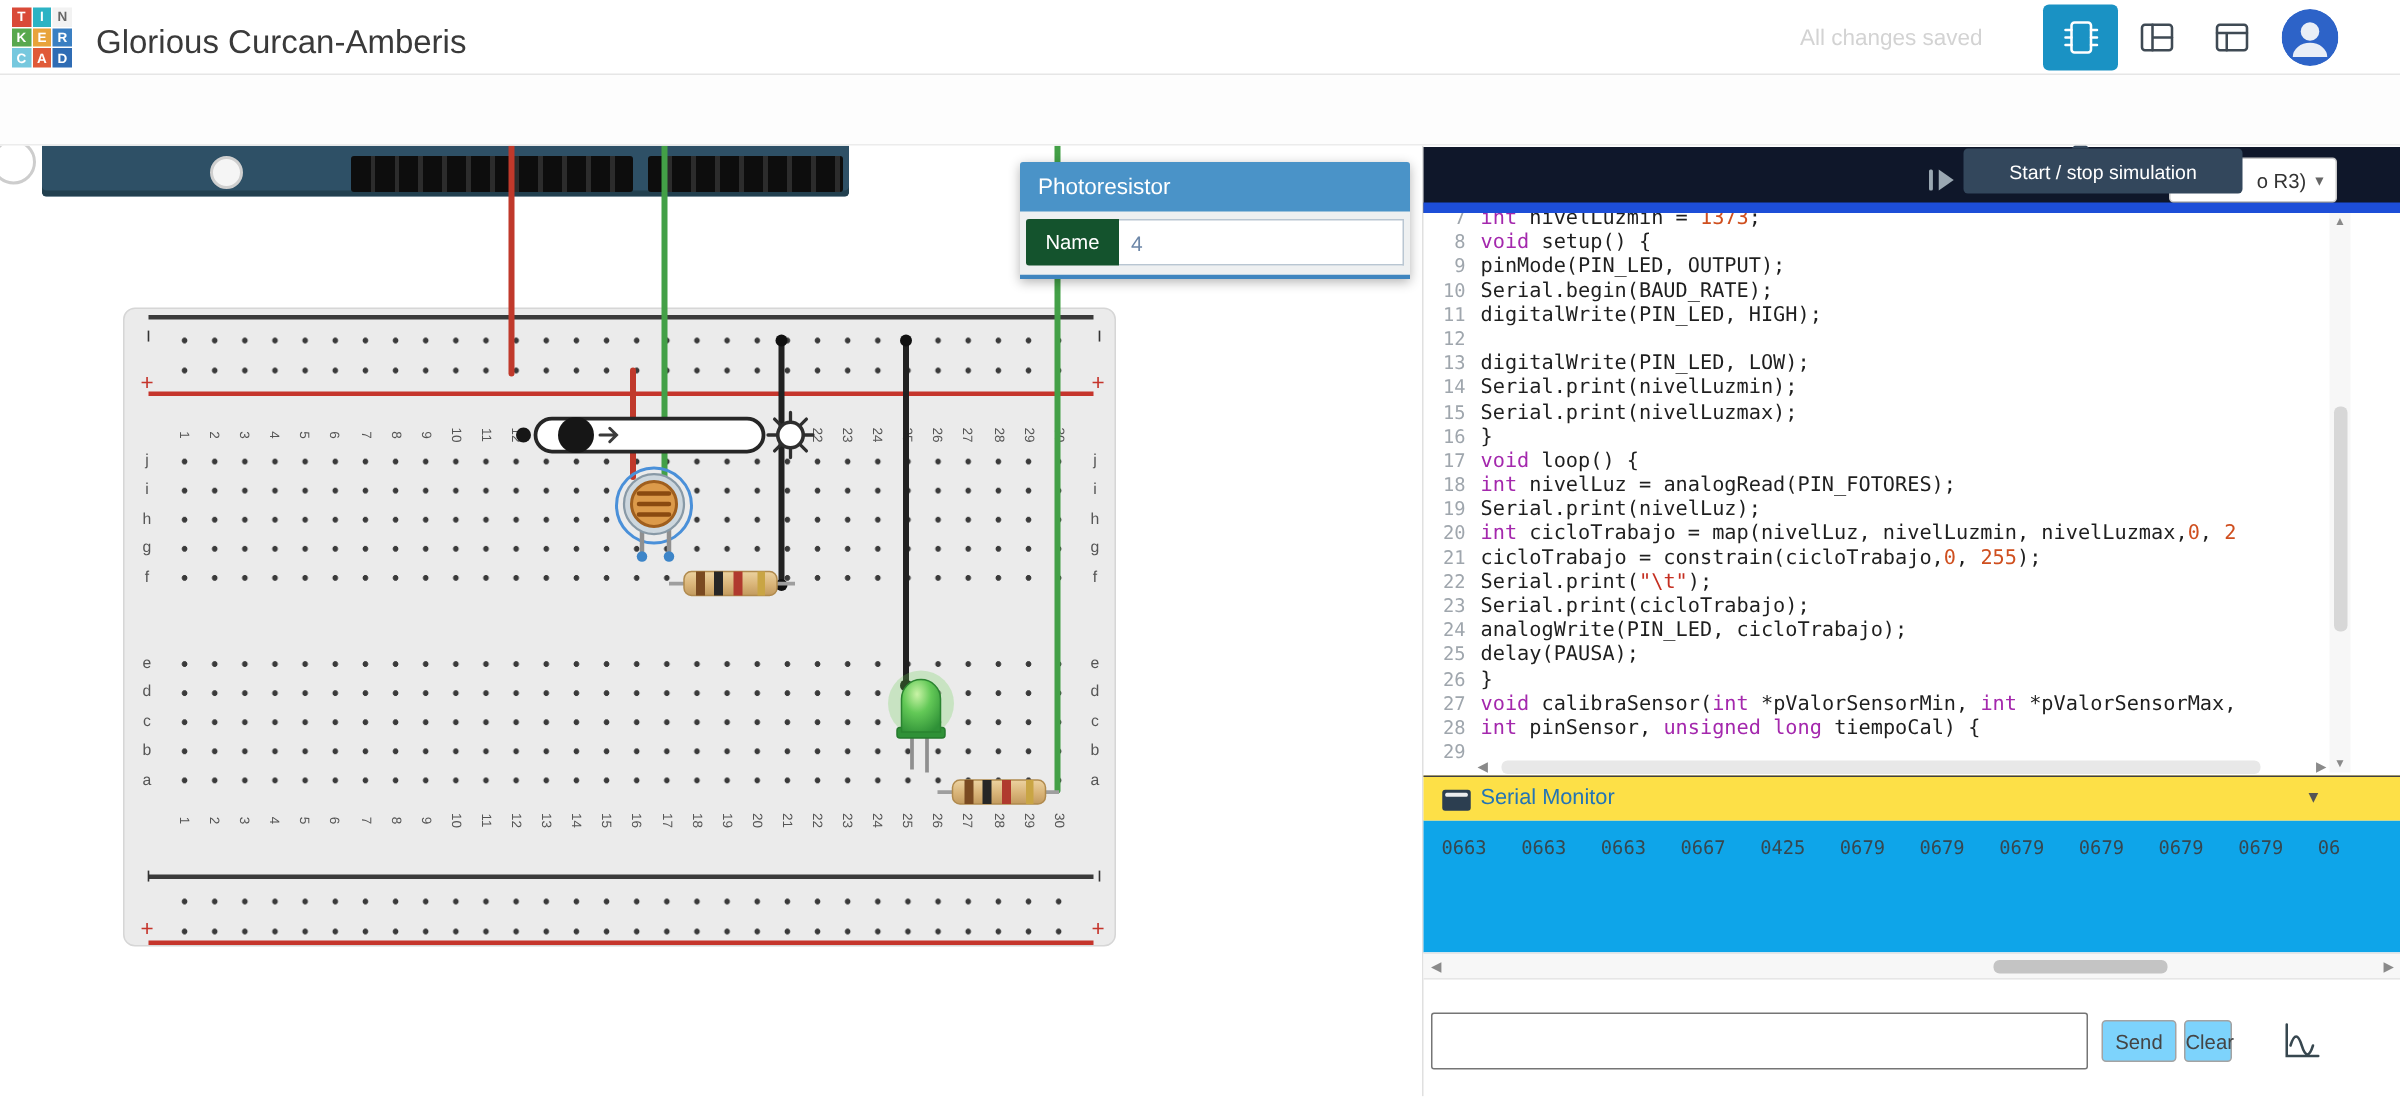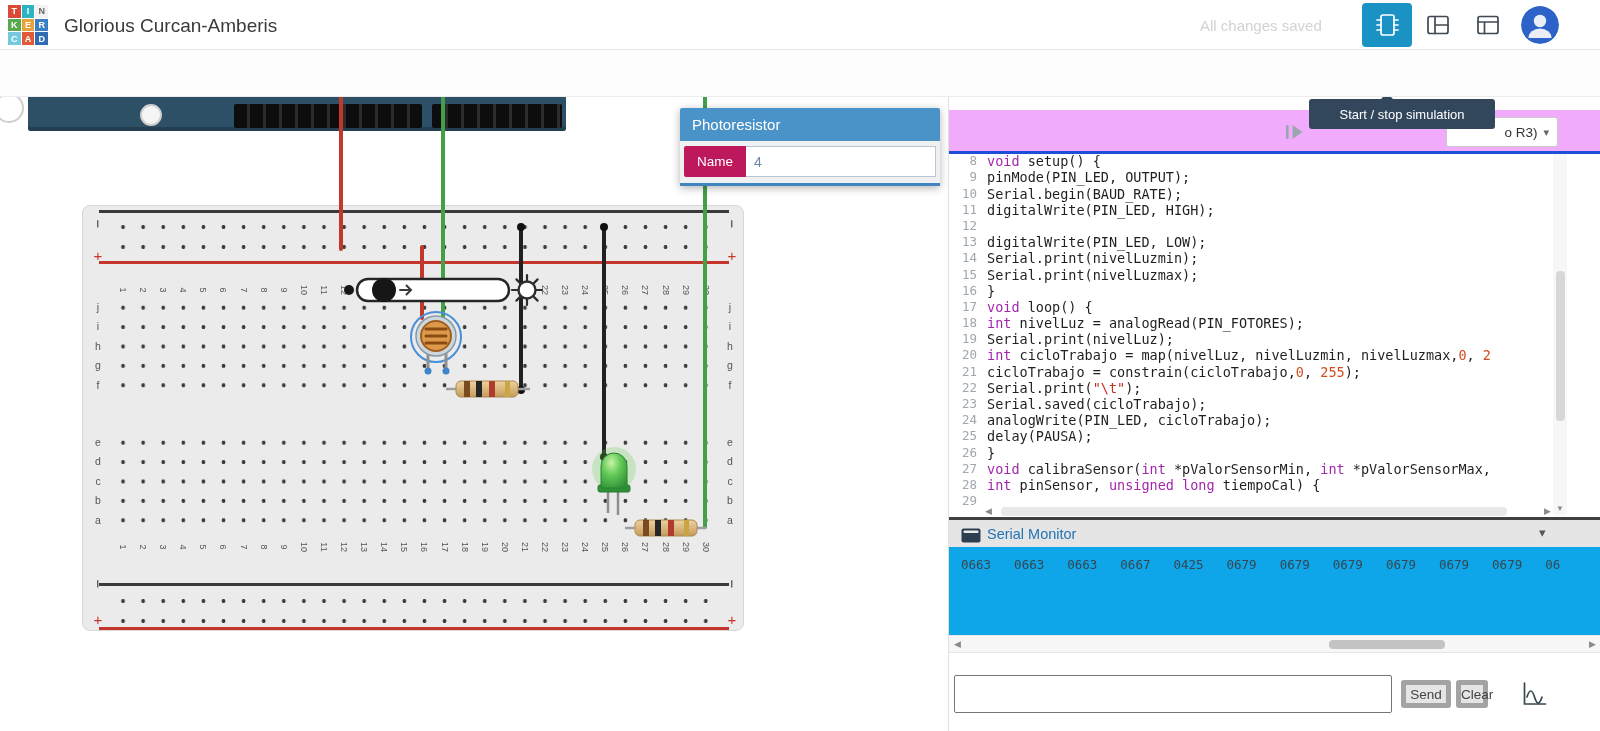--- a/index.html
+++ b/index.html
@@ -6,21 +6,21 @@
 html,body{background:#fff}
 body{font-family:"Liberation Sans",sans-serif;color:#333}
 .app{position:relative;width:1600px;height:731px;background:#fff;overflow:hidden}
 .abs{position:absolute}
 button{background:none;border:none;cursor:pointer;font-family:inherit}
 
 
 .header{left:0;top:0;width:1600px;height:50px;background:#fff;border-bottom:1px solid #e6e6e6;z-index:40}
 .logo{left:8px;top:5px;width:40px;height:40px;display:grid;grid-template-columns:repeat(3,1fr);grid-template-rows:repeat(3,1fr);gap:1px;cursor:pointer}
 .logo span{display:flex;align-items:center;justify-content:center;font-size:9px;font-weight:bold}
-.doc-title{left:64px;top:15px;font-size:19px;color:#3a3a3a}
+.doc-title{left:64px;top:15px;font-size:22px;color:#3a3a3a}
 .autosave{left:1200px;top:17px;font-size:15px;color:#d3d3d3}
 .htile{left:1362px;top:3px;width:50px;height:44px;background:#1a92c4;border-radius:4px;display:flex;align-items:center;justify-content:center}
 .hbtn{top:12px;width:28px;height:26px;display:flex;align-items:center;justify-content:center}
 .avatar{left:1521px;top:6px;width:38px;height:38px;border-radius:50%;overflow:hidden}
 
 
 .toolbar{left:0;top:50px;width:1600px;height:47px;background:#fdfdfd;border-bottom:1px solid #ececec;z-index:30}
 .tbtn{position:absolute;top:60px;width:30px;height:28px;display:flex;align-items:center;justify-content:center}
 .tbtn svg{stroke:#4c4c4c;fill:none;stroke-width:1.7;stroke-linecap:round;stroke-linejoin:round}
 .dis{opacity:.35}
@@ -52,53 +52,53 @@
 .bb-letters{position:absolute;width:14px;display:flex;flex-direction:column}
 .bb-letters span{height:19.4px;line-height:19.4px;font-size:10.5px;color:#555;text-align:center}
 .bb-sign{position:absolute;width:14px;height:20px;line-height:20px;text-align:center;font-size:15px;color:#333}
 .bb-sign.minus{transform:rotate(90deg)}
 .bb-sign.plus{color:#c5352c}
 
 
 .popup{left:680px;top:11px;width:260px;height:78px;background:#eef0f1;box-shadow:0 2px 8px rgba(0,0,0,.3);border-bottom:3px solid #3f85bf;z-index:20;border-radius:2px 2px 0 0}
 .popup-header{height:33px;background:#4a93c8;color:#fff;font-size:15px;line-height:33px;padding-left:12px;border-radius:2px 2px 0 0}
 .popup-row{position:absolute;left:4px;top:38px;right:4px;height:31px;display:flex}
-.popup-chip{width:83px;background:#be185d;color:#fff;font-size:13.5px;display:flex;align-items:center;justify-content:center;border-radius:2px 0 0 2px}
+.popup-chip{width:83px;background:#14532d;color:#fff;font-size:13.5px;display:flex;align-items:center;justify-content:center;border-radius:2px 0 0 2px}
 .popup-input{flex:1;border:1px solid #b9c6d2;border-left:none;background:#fff;font-size:14px;color:#6d87a8;padding-left:8px;outline:none}
 
 
 .panel{left:948px;top:97px;width:652px;height:634px;background:#fff;border-left:1px solid #e0e0e0}
-.pstrip{left:0;top:13px;width:652px;height:44px;background:#f0abfc;border-bottom:3px solid #1d4ed8;z-index:5}
+.pstrip{left:0;top:1px;width:652px;height:44px;background:#0f172a;border-bottom:7px solid #1d4ed8;z-index:5}
 .stepbtn{left:333px;top:11px;width:24px;height:22px}
 .board-dd{left:497px;top:7px;width:112px;height:30px;border:1px solid #c9c9c9;border-radius:3px;background:#fff;font-size:13.5px;color:#333;display:flex;align-items:center;justify-content:flex-end;padding-right:8px;gap:6px}
 .tooltip{left:360px;top:2px;width:186px;height:30px;background:#33475c;color:#fff;border-radius:3px;font-size:13px;display:flex;align-items:center;justify-content:center;z-index:10}
 .tooltip::before{content:"";position:absolute;top:-6px;left:72px;border:6px solid transparent;border-bottom:6px solid #33475c;border-top:none}
 .codewrap{left:0;top:0;width:604px;height:418px;overflow:hidden;z-index:1;cursor:text}
 #codeLines{padding-top:40px}
 .code-line{display:flex;height:16.2px;line-height:16.2px;font-family:"DejaVu Sans Mono",monospace;white-space:pre}
 .gut{flex:0 0 38px;text-align:right;padding-right:10px;font-size:12.5px;color:#9fa6ad}
 .src{font-size:13.5px;color:#1f1f1f}
 .tok-kw{color:var(--kw,#a428ad)}
 .tok-num{color:var(--num,#cf4f1f)}
 .tok-str{color:var(--str,#c52f21)}
 .vscroll{left:604px;top:44px;width:14px;height:374px;background:#f7f7f7;z-index:4}
 .vthumb{position:absolute;left:2.5px;top:130px;width:9px;height:150px;background:#d7d7d7;border-radius:4px}
 .sarrow{position:absolute;font-size:8px;color:#8a8a8a;width:14px;text-align:center}
 .hscroll-code{left:36px;top:408px;width:566px;height:14px;z-index:4}
 .hthumb-code{position:absolute;left:16px;top:2px;width:506px;height:9px;background:#e8e8e8;border-radius:4px}
 .harrow{position:absolute;top:1px;font-size:9px;color:#8a8a8a}
-.serial-header{left:0;top:420px;width:652px;height:30px;border-top:3px solid #404040;background:#e5e5e5;z-index:5}
+.serial-header{left:0;top:420px;width:652px;height:30px;border-top:1px solid #404040;background:#fde047;z-index:5}
 .serial-title{position:absolute;left:38px;top:6px;font-size:14.5px;color:#2374b5}
 .serial-caret{position:absolute;left:590px;top:5px;font-size:13px;color:#555}
 .serial-body{left:0;top:450px;width:652px;height:88px;background:#0ea5e9;overflow:hidden}
 #serialValues{position:absolute;left:12px;top:10px;display:flex;gap:23px;font-family:"DejaVu Sans Mono",monospace;font-size:12.5px;color:#37474f;white-space:nowrap}
 .hscroll-serial{left:0;top:538px;width:652px;height:18px;background:#f7f7f7;border-top:1px solid #e6e6e6;border-bottom:1px solid #e6e6e6;z-index:4}
 .hthumb-serial{position:absolute;left:380px;top:4px;width:116px;height:9px;background:#c4c4c4;border-radius:4px}
 .serial-input{left:5px;top:578px;width:438px;height:38px;border:1px solid #757575;border-radius:2px;background:#fff;font-size:14px;padding:0 8px;outline:none}
-.sm-btn{position:absolute;top:583px;height:28px;background:#e5e5e5;border:5px solid #a3a3a3;border-radius:3px;font-size:13.5px;color:#444}
+.sm-btn{position:absolute;top:583px;height:28px;background:#7dd3fc;border:1px solid #a3a3a3;border-radius:3px;font-size:13.5px;color:#444}
 .graphbtn{left:566px;top:578px;width:38px;height:38px;display:flex;align-items:center;justify-content:center}
 </style>
 </head>
 <body>
 
 <div class="app">
 
   <div class="abs header">
     <div class="abs logo" id="logo">
         <span style="background: rgb(217, 74, 56); color: rgb(255, 255, 255);">T</span>
@@ -446,21 +446,21 @@
           <div class="code-line"><span class="gut">13</span><span class="src">digitalWrite(PIN_LED, LOW);</span></div>
           <div class="code-line"><span class="gut">14</span><span class="src">Serial.print(nivelLuzmin);</span></div>
           <div class="code-line"><span class="gut">15</span><span class="src">Serial.print(nivelLuzmax);</span></div>
           <div class="code-line"><span class="gut">16</span><span class="src">}</span></div>
           <div class="code-line"><span class="gut">17</span><span class="src"><span class="tok-kw">void</span> loop() {</span></div>
           <div class="code-line"><span class="gut">18</span><span class="src"><span class="tok-kw">int</span> nivelLuz = analogRead(PIN_FOTORES);</span></div>
           <div class="code-line"><span class="gut">19</span><span class="src">Serial.print(nivelLuz);</span></div>
           <div class="code-line"><span class="gut">20</span><span class="src"><span class="tok-kw">int</span> cicloTrabajo = map(nivelLuz, nivelLuzmin, nivelLuzmax,<span class="tok-num">0</span>, <span class="tok-num">2</span></span></div>
           <div class="code-line"><span class="gut">21</span><span class="src">cicloTrabajo = constrain(cicloTrabajo,<span class="tok-num">0</span>, <span class="tok-num">255</span>);</span></div>
           <div class="code-line"><span class="gut">22</span><span class="src">Serial.print(<span class="tok-str">"\t"</span>);</span></div>
-          <div class="code-line"><span class="gut">23</span><span class="src">Serial.saved(cicloTrabajo);</span></div>
+          <div class="code-line"><span class="gut">23</span><span class="src">Serial.print(cicloTrabajo);</span></div>
           <div class="code-line"><span class="gut">24</span><span class="src">analogWrite(PIN_LED, cicloTrabajo);</span></div>
           <div class="code-line"><span class="gut">25</span><span class="src">delay(PAUSA);</span></div>
           <div class="code-line"><span class="gut">26</span><span class="src">}</span></div>
           <div class="code-line"><span class="gut">27</span><span class="src"><span class="tok-kw">void</span> calibraSensor(<span class="tok-kw">int</span> *pValorSensorMin, <span class="tok-kw">int</span> *pValorSensorMax,</span></div>
           <div class="code-line"><span class="gut">28</span><span class="src"><span class="tok-kw">int</span> pinSensor, <span class="tok-kw">unsigned</span> <span class="tok-kw">long</span> tiempoCal) {</span></div>
           <div class="code-line"><span class="gut">29</span><span class="src"></span></div>
         </div>
     </div>
 
     <div class="abs pstrip">

